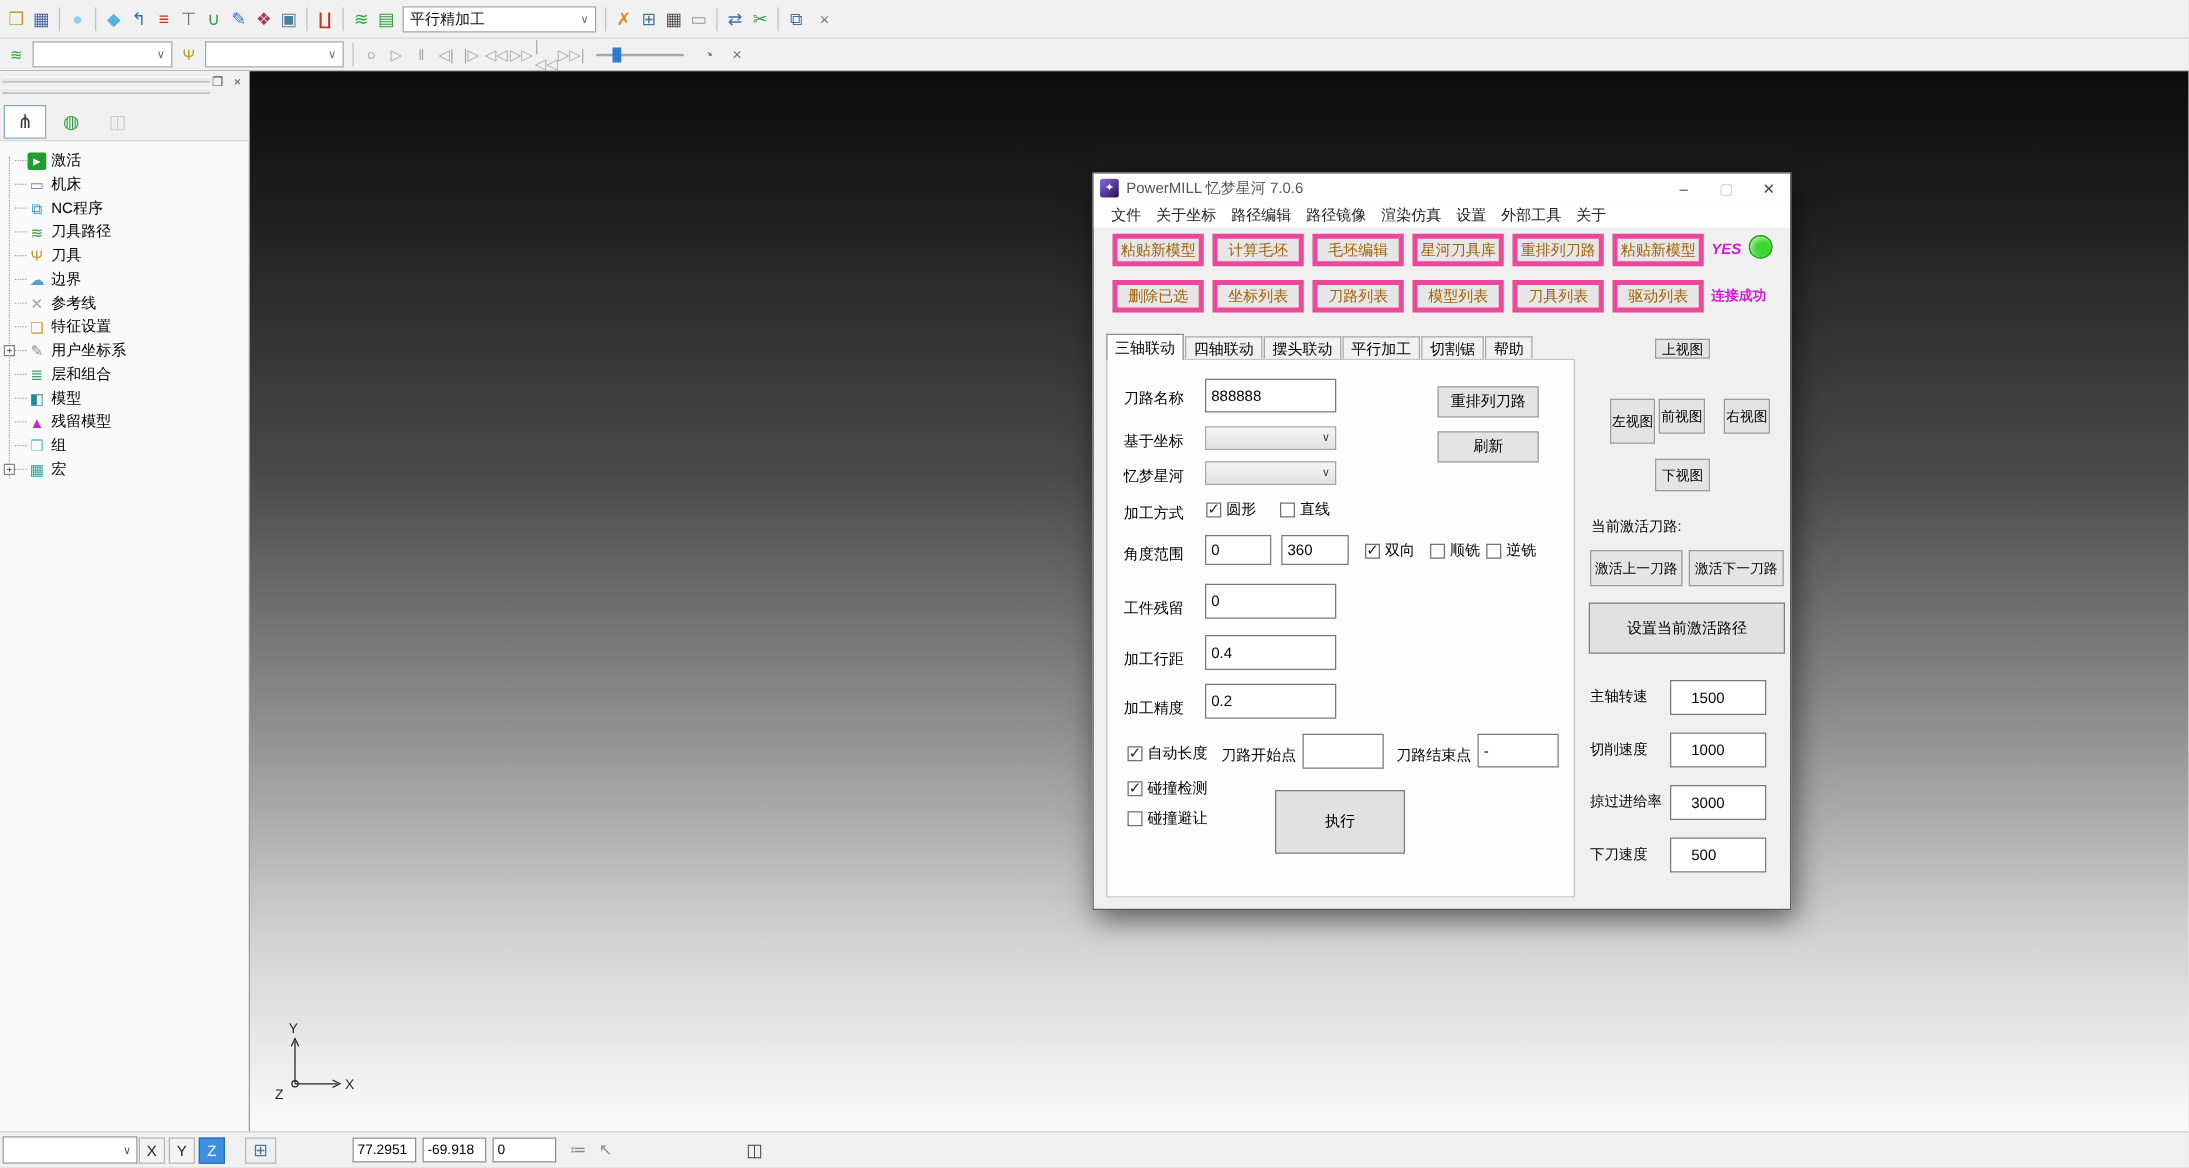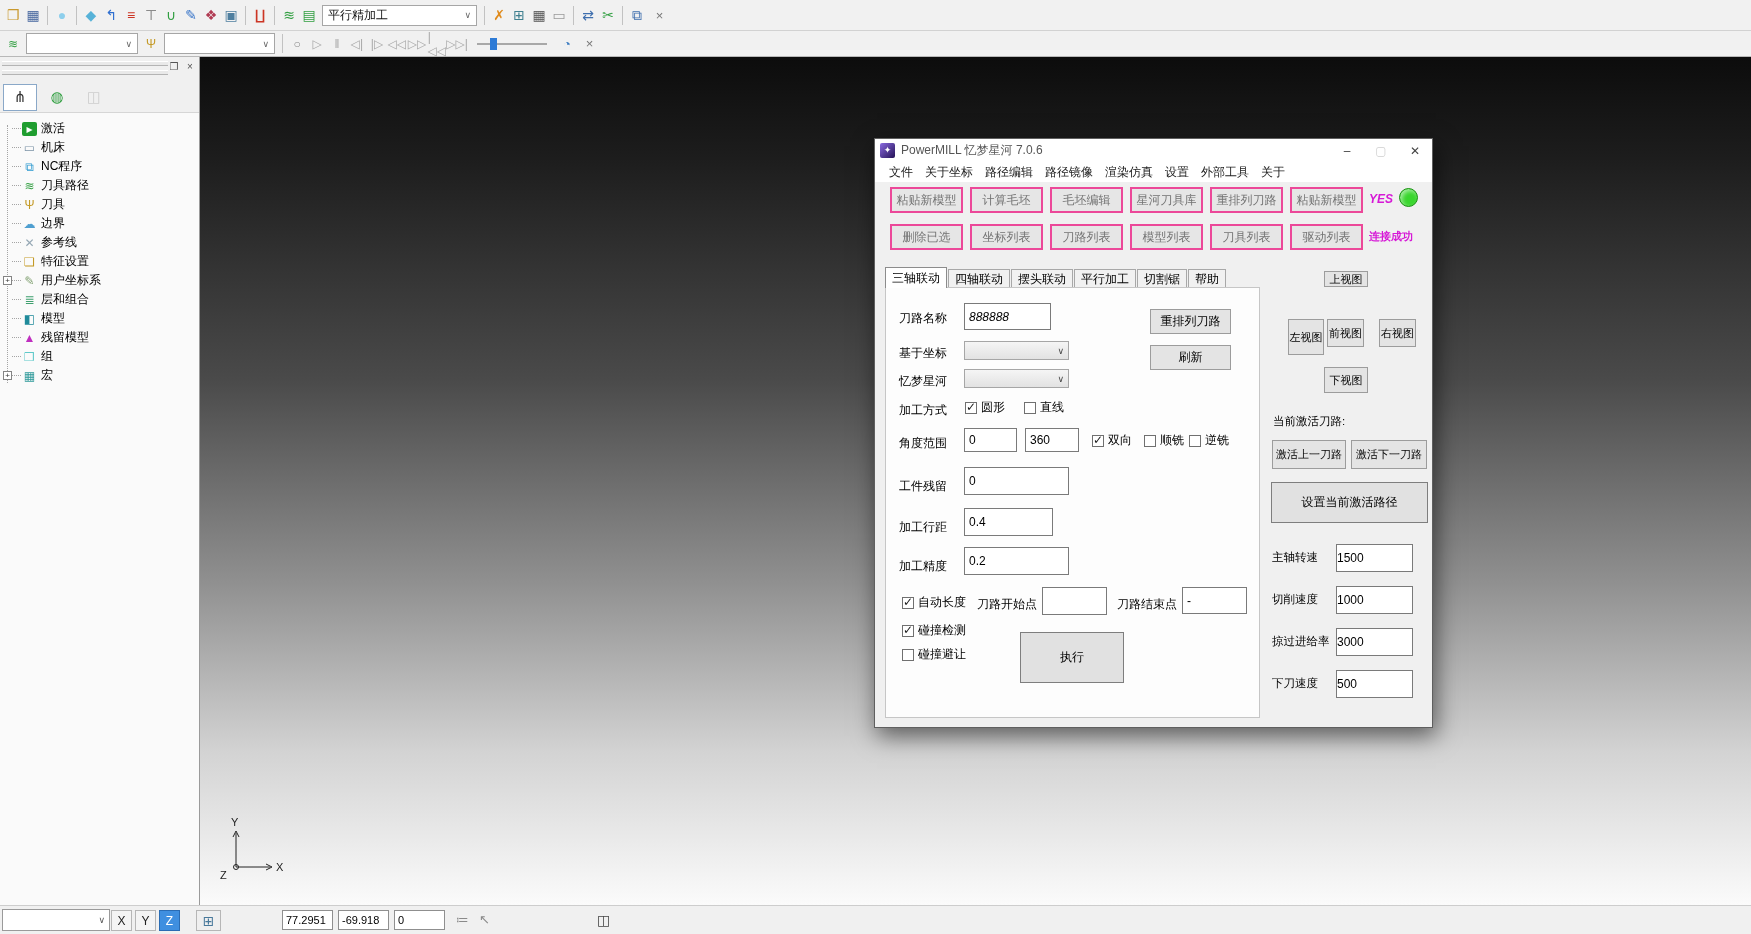--- a/index.html
+++ b/index.html
@@ -69,22 +69,22 @@
     text-align:center;flex:none;}
   .dlg-title{font-size:12px;color:#555;white-space:nowrap;}
   .dlg-controls{margin-left:auto;display:flex;height:100%;}
   .dlg-ctl{width:34px;display:flex;align-items:center;justify-content:center;font-size:12px;color:#444;}
   .dlg-ctl.disabled{color:#cfcfcf;}
   .dlg-menubar{position:absolute;left:0;top:23px;right:0;height:20px;background:#fff;
     display:flex;align-items:center;padding-left:8px;}
   .dlg-menu-item{font-size:12px;color:#222;padding:0 6px;white-space:nowrap;}
   .act-row{position:absolute;left:15px;display:flex;gap:7px;}
   .act-row.r1{top:48px;} .act-row.r2{top:85px;}
-  .act-btn{width:73px;height:26px;background:#e6e6e6;border:2px solid #ec4899;font-size:12px;
-    color:#737373;font-family:inherit;padding:0;box-sizing:border-box;white-space:nowrap;}
+  .act-btn{width:73px;height:26px;background:#e6e6e6;border:4px solid #ec4899;font-size:12px;
+    color:#a16207;font-family:inherit;padding:0;box-sizing:border-box;white-space:nowrap;}
   .yes-text{position:absolute;left:494px;top:53px;font-size:12px;font-weight:700;font-style:italic;}
   .indicator{position:absolute;left:524px;top:49px;width:17px;height:17px;border-radius:50%;
     border:1px solid #1e9416;box-shadow:inset 2px 2px 4px rgba(255,255,255,.55);}
   .connected-text{position:absolute;left:494px;top:90px;font-size:11px;font-weight:600;white-space:nowrap;}
   .dlg-tabs{position:absolute;left:10px;top:130px;display:flex;align-items:flex-end;height:19px;}
   .dlg-tab{height:17px;padding:1px 6px 0;font-size:12px;color:#000;border:1px solid #a8a8a8;
     border-bottom:none;background:#f1f1f1;margin-right:1px;display:flex;align-items:center;white-space:nowrap;}
   .dlg-tab.active{height:19px;background:#fff;border-color:#8c8c8c;z-index:2;}
   .tab-panel{position:absolute;left:10px;top:148px;width:375px;height:431px;background:#fdfdfd;
     border:1px solid #c6c6c6;box-sizing:border-box;}
@@ -103,21 +103,21 @@
   .win-btn{position:absolute;background:#e4e4e4;border:1px solid #9c9c9c;font-size:12px;color:#000;
     display:flex;align-items:center;justify-content:center;box-sizing:border-box;
     font-family:inherit;white-space:nowrap;}
   .win-btn.small{font-size:11px;}
   .win-btn.exec{border-color:#7e7e7e;background:#e1e1e1;}
   .atp-label{position:absolute;left:398px;top:275px;font-size:11.5px;white-space:nowrap;}
   .speeds{position:absolute;left:397px;top:404px;width:160px;}
   .speed-row{display:flex;align-items:center;height:29px;margin-bottom:13px;}
   .speed-label{width:64px;font-size:11.5px;flex:none;white-space:nowrap;}
   .speed-input{width:77px;height:28px;border:1px solid #7a7a7a;background:#fff;font-size:12px;
-    font-family:inherit;padding:0 0;box-sizing:border-box;}
+    font-family:inherit;padding:0 16px;box-sizing:border-box;}
 
   
   .statusbar{position:absolute;left:0;top:905px;width:100%;height:29px;background:#f0f0f0;
     border-top:1px solid #cdcdcd;box-sizing:border-box;}
   .sb-combo{position:absolute;left:2px;top:3px;width:108px;height:22px;background:#fff;
     border:1px solid #9a9a9a;box-sizing:border-box;display:flex;align-items:center;
     justify-content:flex-end;padding-right:4px;}
   .sb-combo .arrow{font-size:9px;color:#555;}
   .axis-btns{position:absolute;left:111px;top:4px;display:flex;gap:3px;}
   .axis-btn{width:21px;height:21px;display:flex;align-items:center;justify-content:center;
@@ -362,21 +362,21 @@
         <span class="dlg-tab active">三轴联动</span>
         <span class="dlg-tab">四轴联动</span>
         <span class="dlg-tab">摆头联动</span>
         <span class="dlg-tab">平行加工</span>
         <span class="dlg-tab">切割锯</span>
         <span class="dlg-tab">帮助</span>
       </div>
 
     <div class="tab-panel">
       <span class="fl" style="left:13px;top:22px">刀路名称</span>
-      <input class="dlg-input" style="left: 78px; top: 15px; width: 87px; height: 27px; font-style: italic;" value="888888">
+      <input class="dlg-input" style="left: 78px; top: 15px; width: 105px; height: 27px;" value="888888">
       <button class="win-btn" style="left:264px;top:21px;width:81px;height:25px">重排列刀路</button>
 
       <span class="fl" style="left:13px;top:57px">基于坐标</span>
       <span class="dlg-select" style="left:78px;top:53px">
           <span class="arrow">∨</span>
         </span>
       <button class="win-btn" style="left:264px;top:57px;width:81px;height:25px">刷新</button>
 
       <span class="fl" style="left:13px;top:85px">忆梦星河</span>
       <span class="dlg-select" style="left:78px;top:81px">
@@ -406,21 +406,21 @@
       </label>
       <label class="chk" style="left:303px;top:144px">
         <span class="box"></span>
         <span class="chk-label">逆铣</span>
       </label>
 
       <span class="fl" style="left:13px;top:190px">工件残留</span>
       <input class="dlg-input" style="left: 78px; top: 179px; width: 105px; height: 28px;" value="0">
 
       <span class="fl" style="left:13px;top:231px">加工行距</span>
-      <input class="dlg-input" style="left: 78px; top: 220px; width: 89px; height: 28px;" value="0.4">
+      <input class="dlg-input" style="left: 78px; top: 220px; width: 105px; height: 28px;" value="0.4">
 
       <span class="fl" style="left:13px;top:270px">加工精度</span>
       <input class="dlg-input" style="left: 78px; top: 259px; width: 105px; height: 28px;" value="0.2">
 
       <label class="chk" style="left:16px;top:306px">
         <span class="box checked"></span>
         <span class="chk-label">自动长度</span>
       </label>
       <span class="fl" style="left:91px;top:308px">刀路开始点</span>
       <input class="dlg-input" style="left: 156px; top: 299px; width: 65px; height: 28px;" value="">

